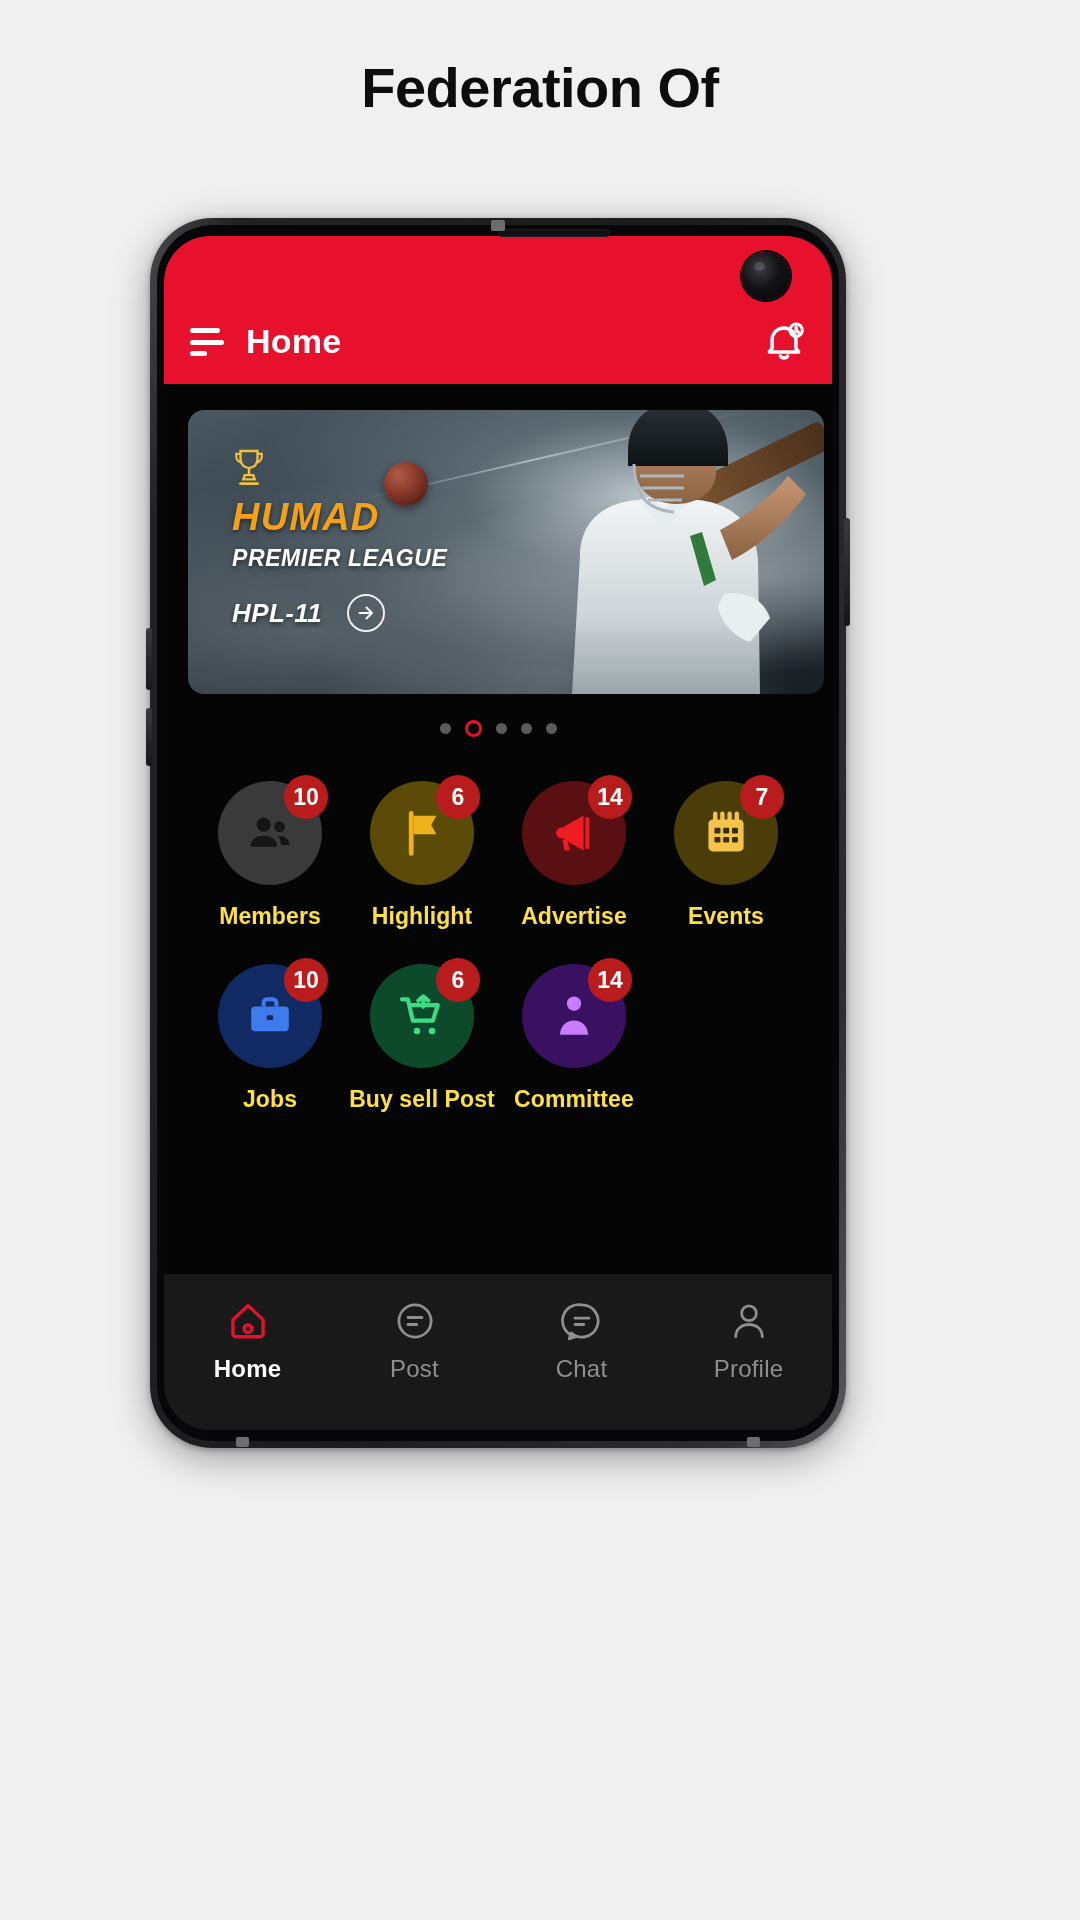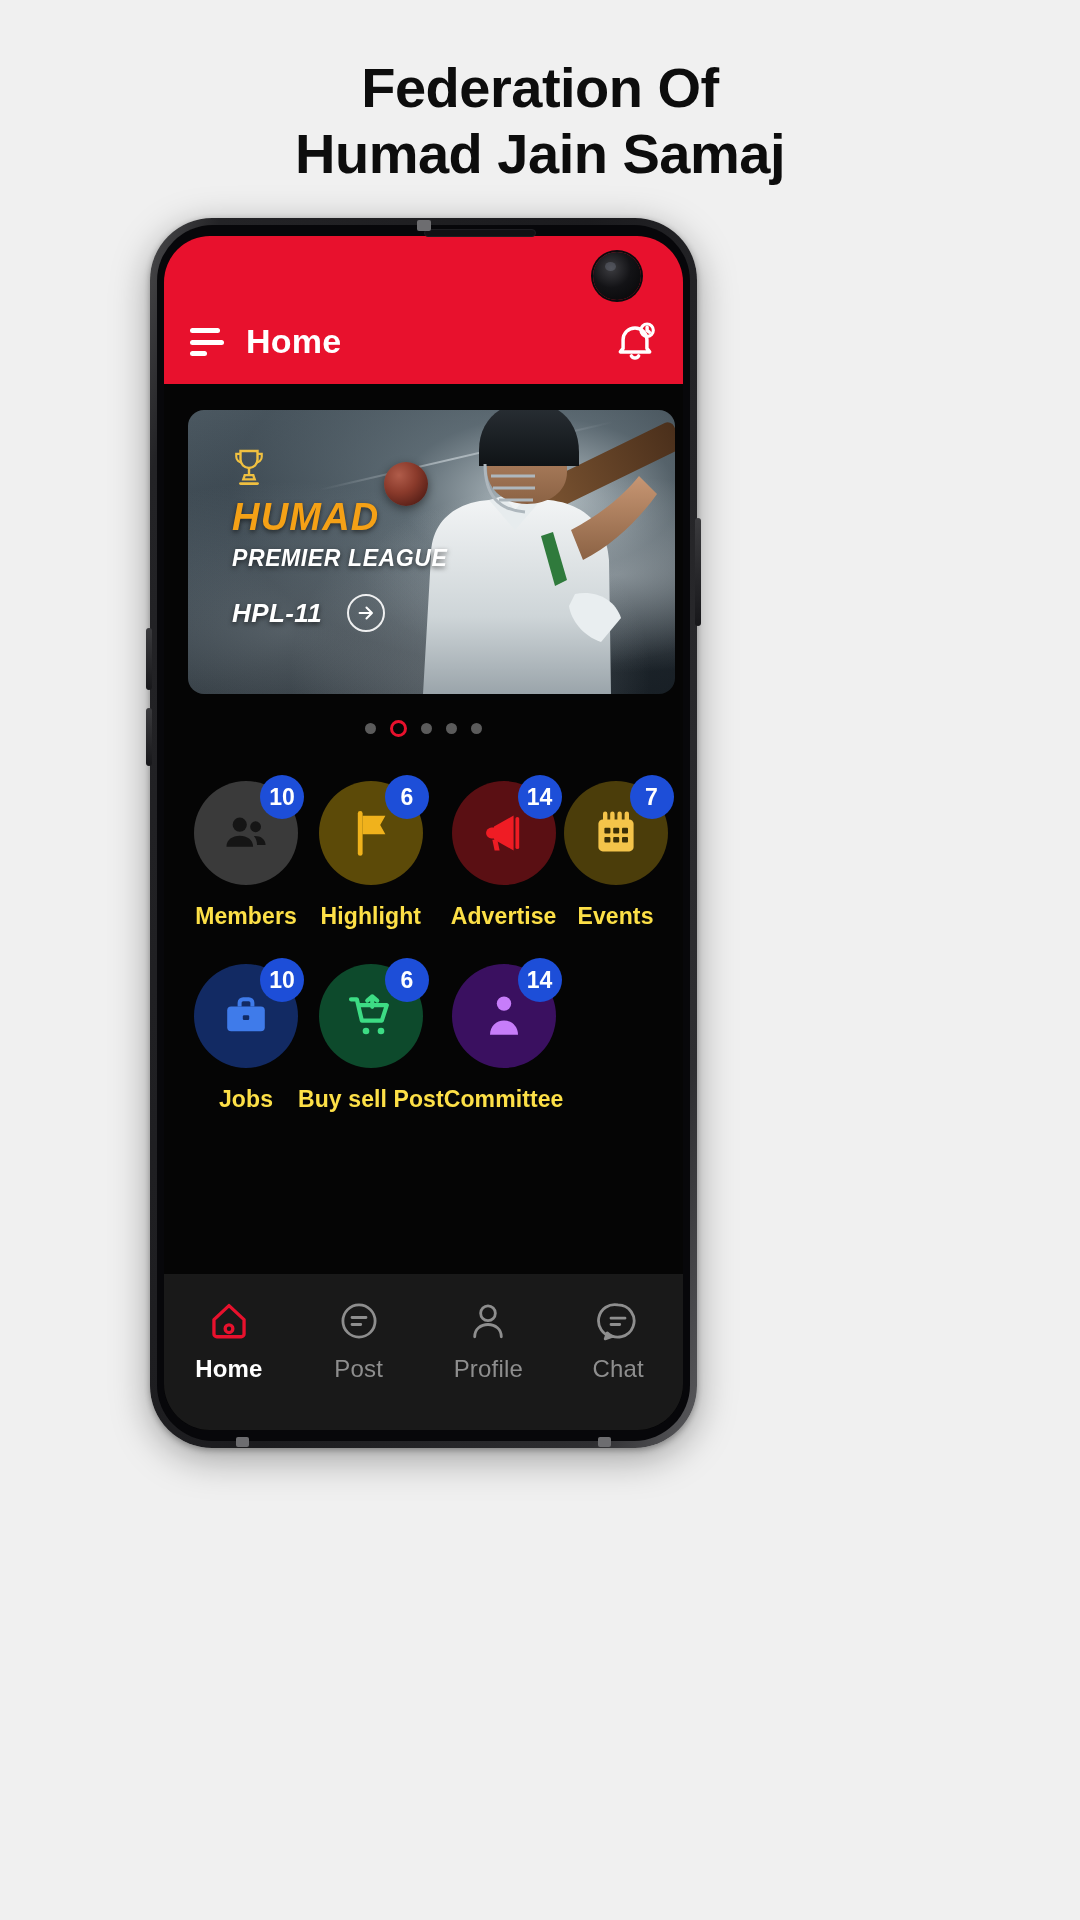--- a/index.html
+++ b/index.html
@@ -21,21 +21,21 @@
     line-height: 1.18;
     letter-spacing: -0.5px;
   }
   .page-heading .l2 { display: block; }
 
   
   .phone-wrap {
     position: absolute;
     left: 150px;
     top: 218px;
-    width: 547px;
+    width: 696px;
     height: 1230px;
   }
   .phone-body {
     position: absolute;
     inset: 0;
     border-radius: 62px;
     background: linear-gradient(105deg,#4a4a4c 0%,#232326 8%,#1b1b1e 50%,#2e2e31 88%,#5a5a5d 100%);
     box-shadow: 0 10px 38px rgba(0,0,0,0.35), 0 2px 6px rgba(0,0,0,0.3);
   }
   .phone-inner-bezel {
@@ -226,21 +226,21 @@
   }
   .tile { display: flex; flex-direction: column; align-items: center; }
   .tile-icon-wrap { position: relative; width: 104px; height: 104px; }
   .tile-circle {
     width: 104px; height: 104px; border-radius: 50%;
     display: flex; align-items: center; justify-content: center;
   }
   .badge {
     position: absolute; right: -6px; top: -6px;
     min-width: 44px; height: 44px; padding: 0 8px;
-    border-radius: 22px; background: #1d4ed8;
+    border-radius: 22px; background: #b91c1c;
     color: #fff; font-size: 23px; font-weight: 700;
     display: flex; align-items: center; justify-content: center;
     line-height: 1;
   }
   .tile-label {
     margin-top: 18px; color: #fde047;
     font-size: 23px; font-weight: 600; letter-spacing: 0.1px;
     white-space: nowrap;
   }
 
@@ -260,21 +260,20 @@
   .nav-label { font-size: 24px; letter-spacing: 0.2px; }
   .nav-item.active .nav-label { color: #ffffff; font-weight: 700; }
   .nav-item:not(.active) .nav-label { color: #8e8e8e; font-weight: 400; }
   .nav-icon { width: 42px; height: 42px; display:block; }
 </style>
 </head>
 <body>
 
 <div class="page-heading">
   <span class="l1">Federation Of</span>
-  <span class="l2">Humad Jain Samaj</span>
 </div>
 
 <div class="phone-wrap">
   <div class="phone-body"></div>
   <div class="btn-side btn-r1"></div>
   <div class="btn-side btn-l1"></div>
   <div class="btn-side btn-l2"></div>
   <div class="phone-inner-bezel"></div>
   <div class="top-sensor"></div>
   <div class="speaker"></div>
@@ -511,31 +510,31 @@
         <div class="nav-item">
           <svg class="nav-icon" viewBox="0 0 24 24" fill="none" stroke="#8e8e8e" stroke-width="1.6" stroke-linecap="round">
             <circle cx="12" cy="12" r="9.2"></circle>
             <path d="M8 10h8M8 14h5"></path>
           </svg>
           <div class="nav-label">Post</div>
         </div>
 
         <div class="nav-item">
           <svg class="nav-icon" viewBox="0 0 24 24" fill="none" stroke="#8e8e8e" stroke-width="1.6" stroke-linecap="round" stroke-linejoin="round">
+            <path d="M12 2.8a9.2 9.2 0 1 1-6.2 16l-1.1 3.4 3.6-1.2A9.2 9.2 0 0 1 12 2.8z"></path>
+            <path d="M8 10.4h8M8 14h5"></path>
+          </svg>
+          <div class="nav-label">Chat</div>
+        </div>
+
+        <div class="nav-item">
+          <svg class="nav-icon" viewBox="0 0 24 24" fill="none" stroke="#8e8e8e" stroke-width="1.6" stroke-linecap="round" stroke-linejoin="round">
             <circle cx="12" cy="7.6" r="4.2"></circle>
             <path d="M4.4 21c0-4.4 3.4-7 7.6-7s7.6 2.6 7.6 7"></path>
           </svg>
           <div class="nav-label">Profile</div>
         </div>
 
-        <div class="nav-item">
-          <svg class="nav-icon" viewBox="0 0 24 24" fill="none" stroke="#8e8e8e" stroke-width="1.6" stroke-linecap="round" stroke-linejoin="round">
-            <path d="M12 2.8a9.2 9.2 0 1 1-6.2 16l-1.1 3.4 3.6-1.2A9.2 9.2 0 0 1 12 2.8z"></path>
-            <path d="M8 10.4h8M8 14h5"></path>
-          </svg>
-          <div class="nav-label">Chat</div>
-        </div>
-
       </div>
 
     </div>
   </div>
 </div>
 
 </body></html>

